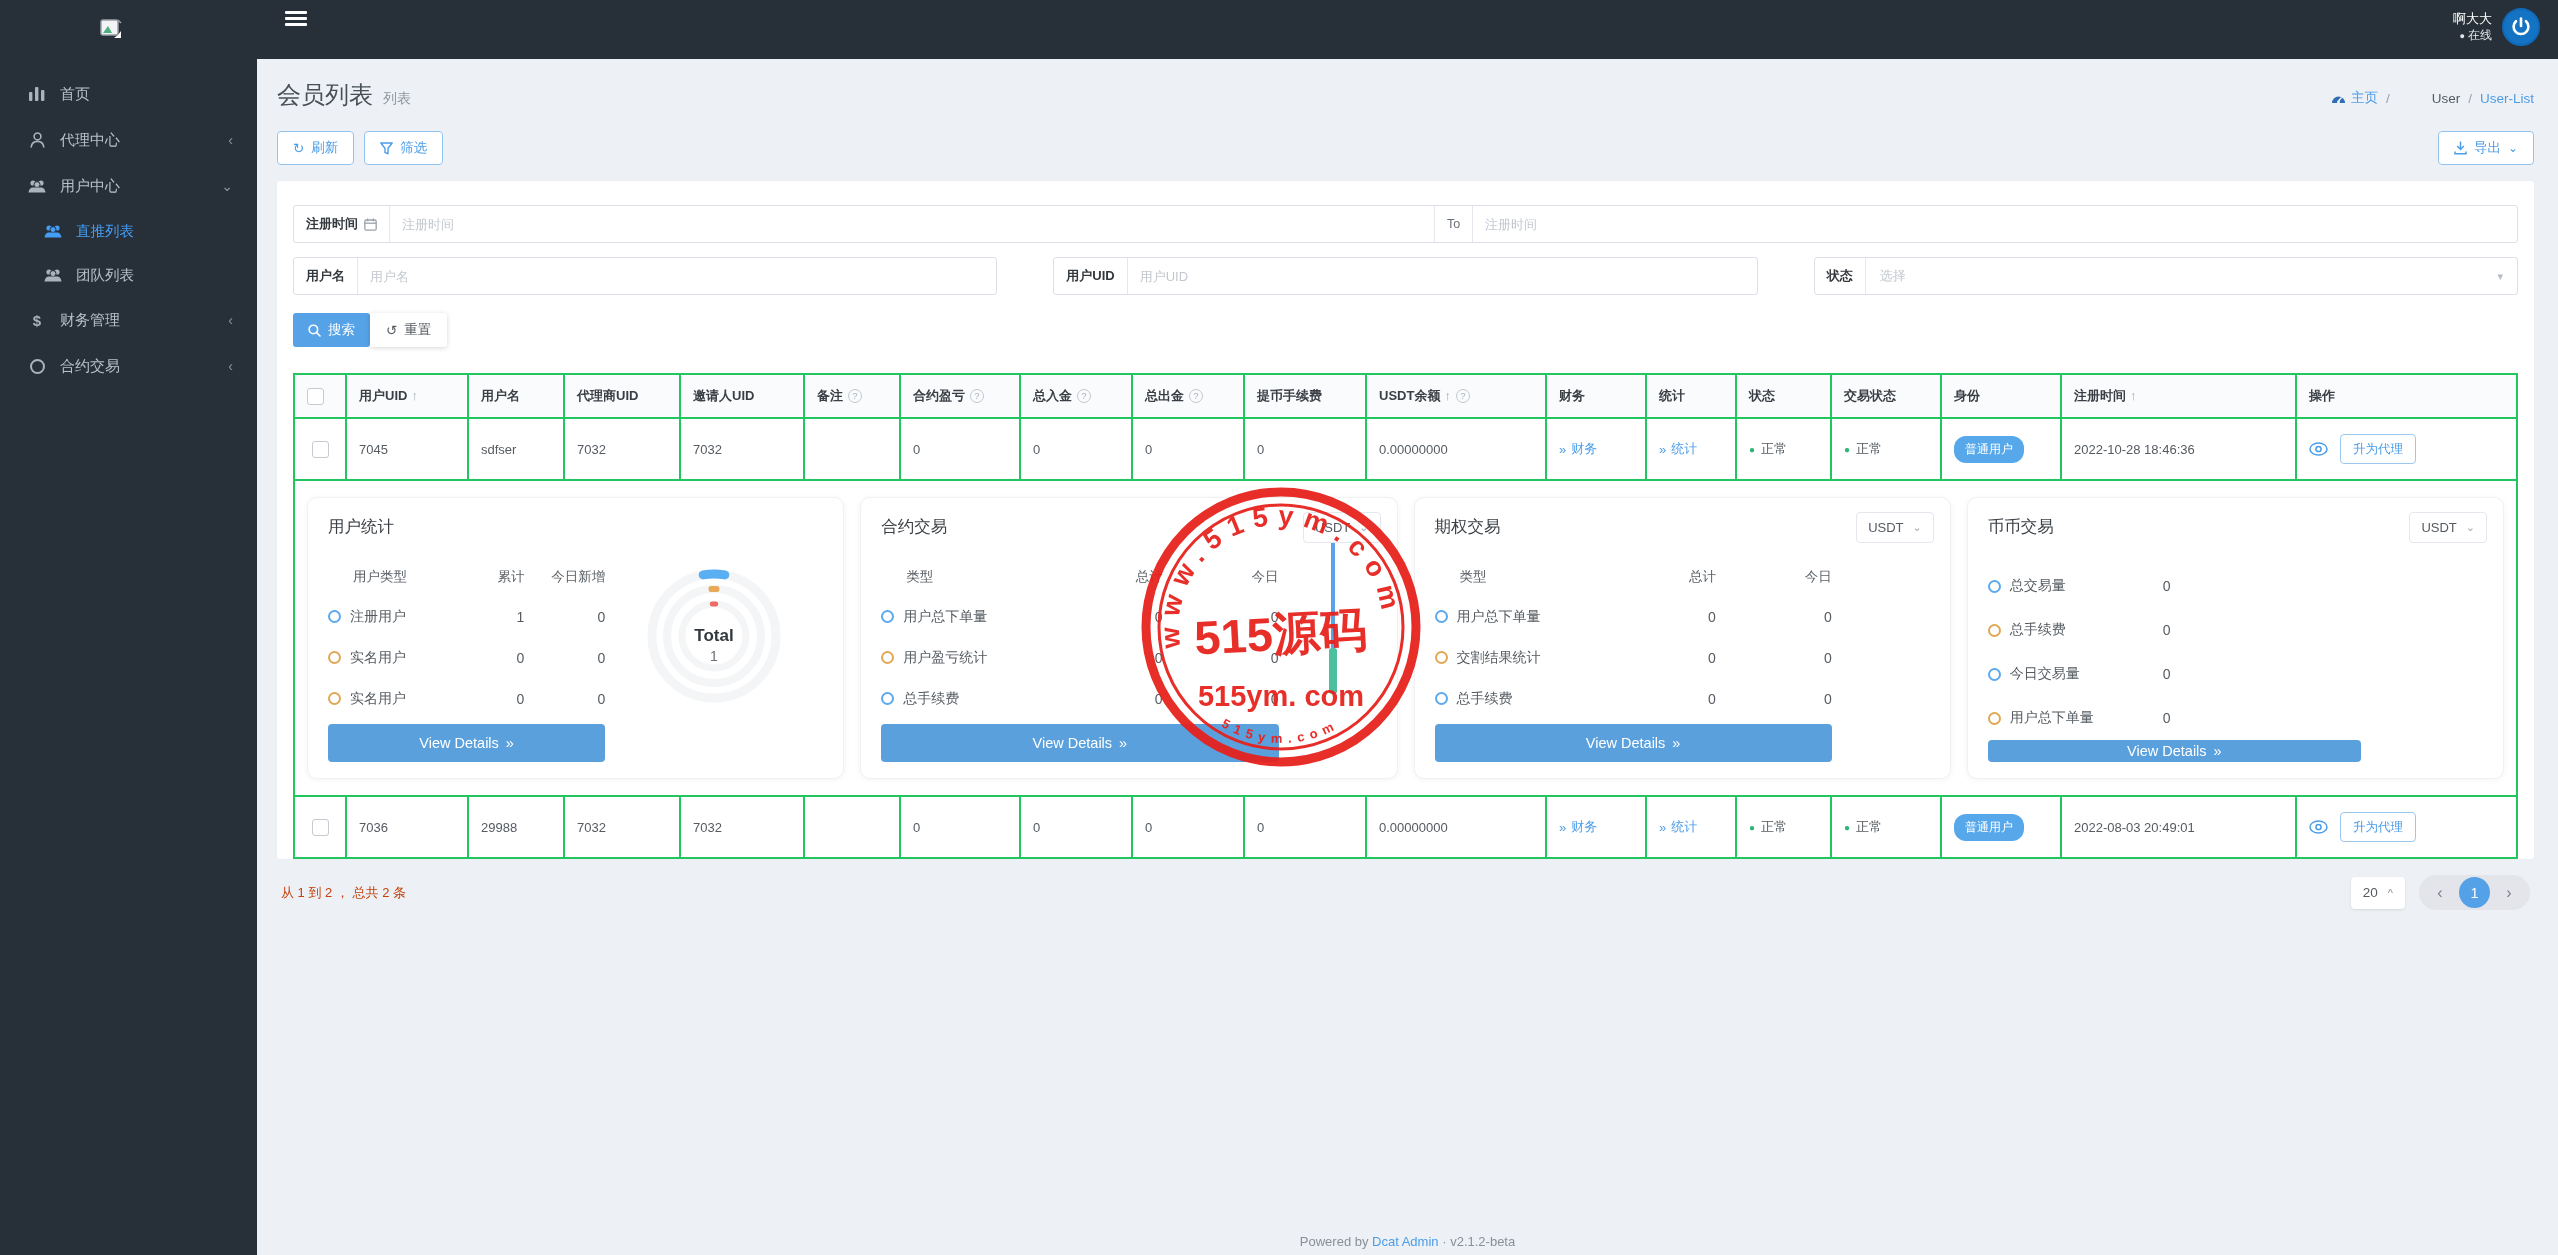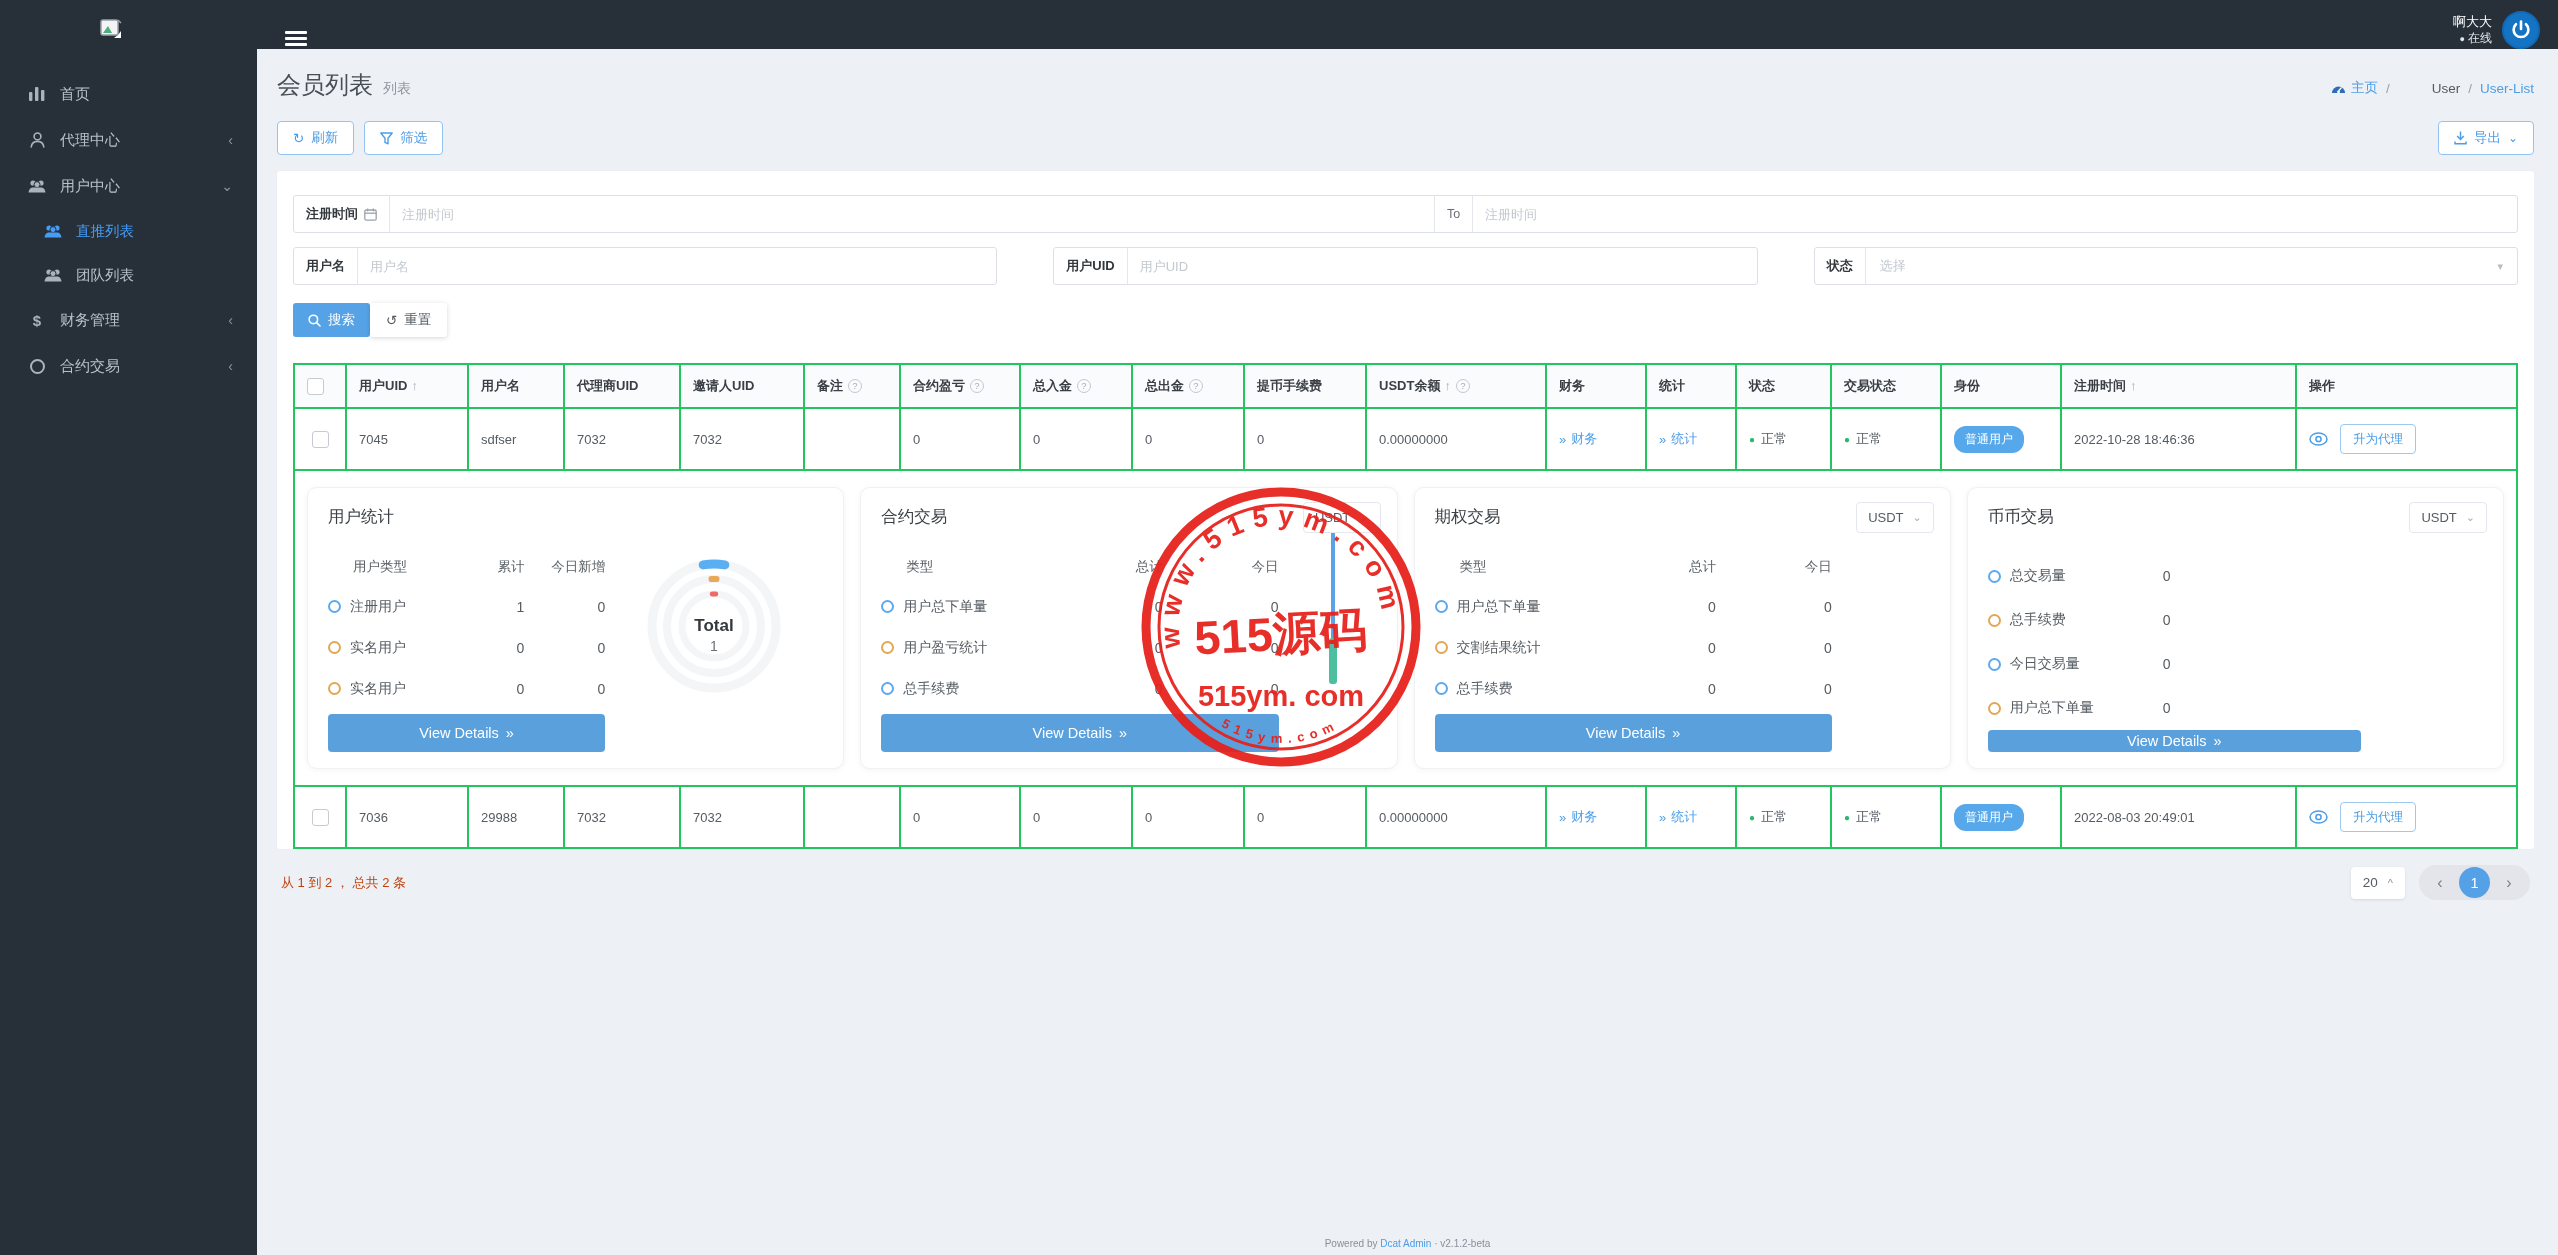--- a/index.html
+++ b/index.html
@@ -13,21 +13,21 @@
   .nav-item { height:46px; display:flex; align-items:center; padding:0 24px 0 26px; font-size:15px; color:#b8c1c9; cursor:pointer; position:relative; }
   .nav-item .mi { width:22px; margin-right:12px; display:inline-flex; justify-content:center; color:#aab3bb; font-size:15px; }
   .nav-item .chev { margin-left:auto; color:#8a939c; font-size:14px; }
   .nav-item.sub { padding-left:42px; height:44px; font-size:14.5px; }
   .nav-item.active, .nav-item.active .mi { color:#459df5; }
   .ring-ic { width:15px; height:15px; border:2px solid #aab3bb; border-radius:50%; display:inline-block; }
   .dollar-ic { font-weight:bold; font-size:16px; }
 
   
   .main { flex:1; display:flex; flex-direction:column; position:relative; }
-  .navbar { height:49px; background:#273039; display:flex; align-items:flex-end; padding:0 18px 0 28px; }
+  .navbar { height:59px; background:#273039; display:flex; align-items:flex-start; padding:8px 18px 0 28px; }
   .hamburger { width:22px; cursor:pointer; }
   .hamburger span { display:block; height:3px; background:#fff; margin:3px 0; border-radius:1px; }
   .nav-right { margin-left:auto; display:flex; align-items:center; gap:10px; }
   .user-meta { text-align:right; color:#fff; font-size:13px; line-height:17px; }
   .user-meta .online { color:#e8ebee; font-size:12px; }
   .user-meta .online .st-dot { color:#e2e6ea; font-size:9px; margin-right:3px; }
   .avatar { width:38px; height:38px; border-radius:50%; background:#1573c4; display:flex; align-items:center; justify-content:center; border:2px solid #0f69b8; cursor:pointer; }
 
   
   .content { flex:1; padding:20px 24px 0 20px; position:relative; }
@@ -107,21 +107,21 @@
   
   .tfoot { display:flex; align-items:center; margin-top:16px; padding:0 4px; }
   .summary { font-size:13px; color:#c2410c; }
   .pager { margin-left:auto; display:flex; align-items:center; gap:14px; }
   .psize { background:#fff; border-radius:4px; box-shadow:0 1px 3px rgba(0,0,0,.1); height:32px; padding:0 12px; display:flex; align-items:center; gap:10px; font-size:13.5px; color:#555b61; cursor:pointer; }
   .psize .caret { color:#8a9098; font-size:11px; }
   .page-pill { background:#e3e5ea; border-radius:18px; height:35px; display:flex; align-items:center; padding:0 8px; }
   .pg-btn { width:26px; text-align:center; color:#7a8188; font-size:16px; cursor:pointer; }
   .pg-cur { width:31px; height:31px; border-radius:50%; background:#54a1e8; color:#fff; display:flex; align-items:center; justify-content:center; font-size:14.5px; margin:0 6px; cursor:pointer; }
 
-  .powered { position:absolute; bottom:6px; left:0; right:0; text-align:center; font-size:10px; color:#8a9098; }
+  .powered { position:absolute; bottom:6px; left:0; right:0; text-align:center; font-size:13px; color:#8a9098; }
   .powered a { color:#4b9de8; text-decoration:none; }
 
   
   .stamp { position:absolute; left:1136px; top:482px; width:290px; height:290px; pointer-events:none; z-index:40; opacity:.94; }
   .stamp text { font-family:"Liberation Sans", sans-serif; }
 </style>
 </head>
 <body>
 
 <div class="app">

